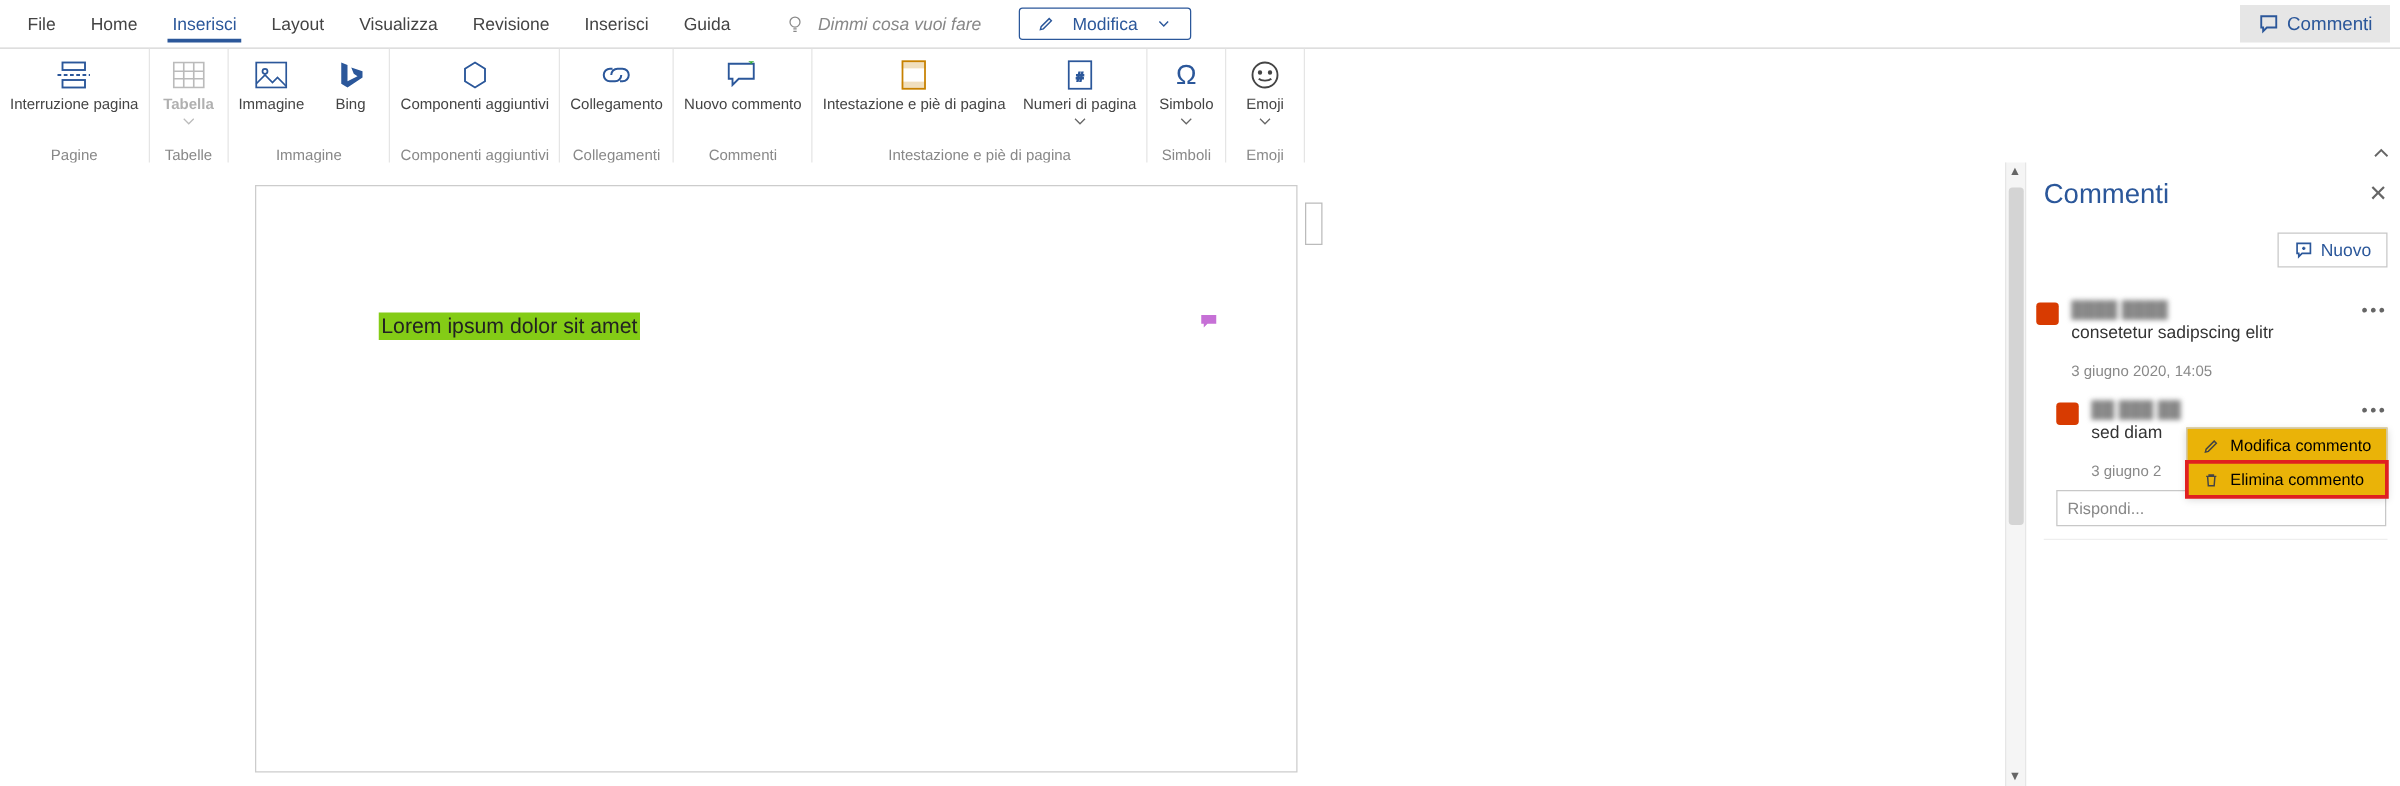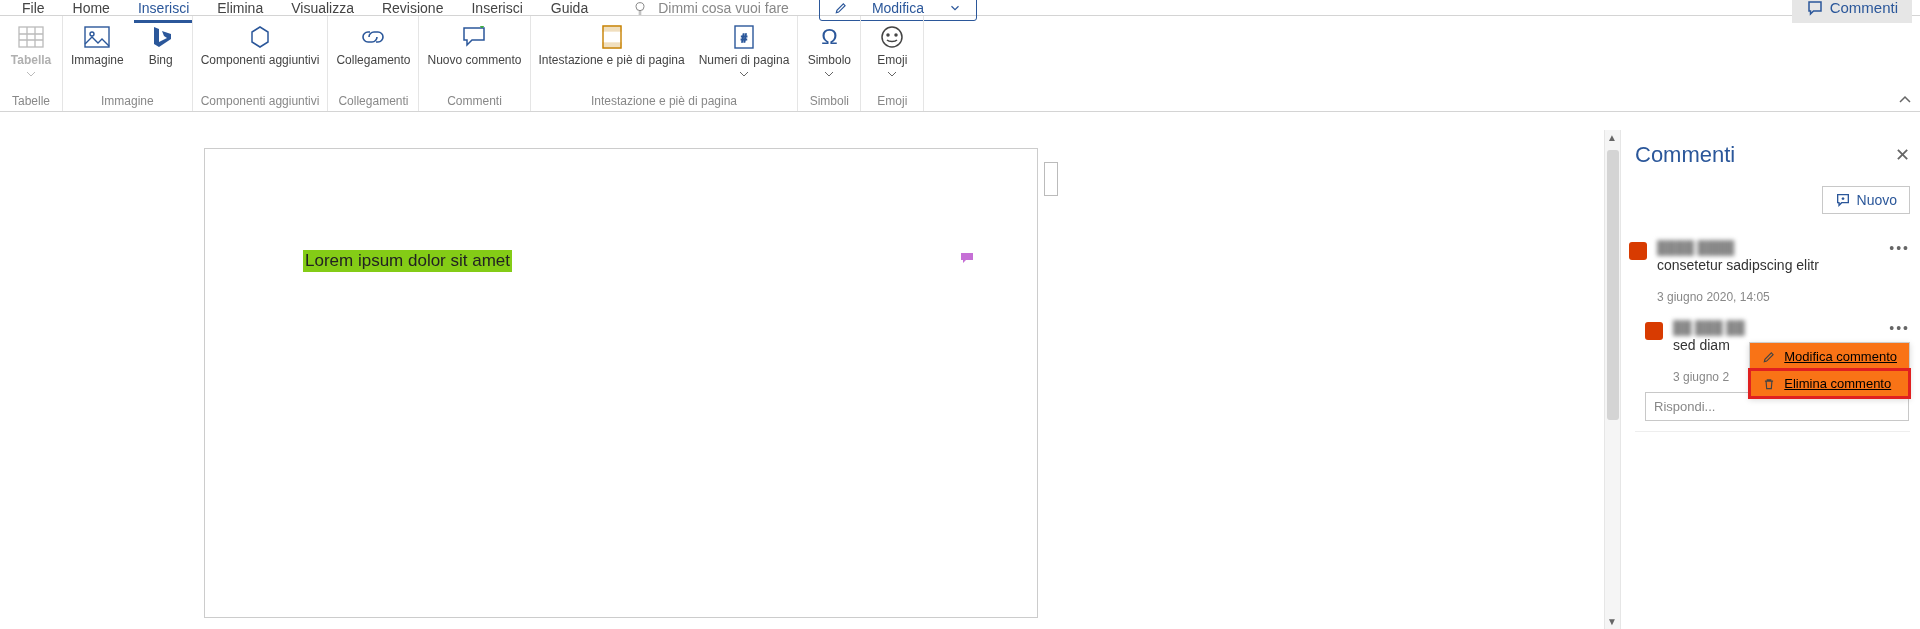--- a/index.html
+++ b/index.html
@@ -1,26 +1,26 @@
 <!DOCTYPE html>
 <html><head>
 <meta charset="utf-8">
 <style>
   * { box-sizing: border-box; margin: 0; padding: 0; font-family: "Segoe UI", Arial, sans-serif; }
   body { width: 1920px; height: 629px; background: #fff; overflow: hidden; position: relative; }
 
   
-  .tabrow { height: 16px; display: flex; align-items: center; border-bottom: 1px solid #d4d4d4; padding: 0 8px; font-size: 14px; color: #444; }
+  .tabrow { height: 39px; display: flex; align-items: center; border-bottom: 1px solid #d4d4d4; padding: 0 8px; font-size: 14px; color: #444; }
   .tabrow .tab { padding: 6px 14px; cursor: pointer; position: relative; }
   .tabrow .tab.active { color: #2b579a; }
   .tabrow .tab.active::after { content:""; position:absolute; left:10px; right:10px; bottom:-1px; height:3px; background:#2b579a; }
   .tabrow .spacer { flex:1; }
-  .tellme { display:flex; align-items:center; gap:10px; color:#888; font-size:14px; }
+  .tellme { display:flex; align-items:center; gap:10px; color:#888; font-size:14px;font-style:italic; }
   .tellme svg { width:16px; height:16px; }
-  .edit-btn { border:1px solid #2b579a; color:#2b579a; padding:4px 14px; border-radius:3px; display:flex; align-items:center; gap:24px; margin-left:30px; font-size:14px; cursor:pointer;}
+  .edit-btn { border:1px solid #2b579a; color:#2b579a; padding:4px 14px; border-radius:3px; display:flex; align-items:center; gap:14px; margin-left:30px; font-size:14px; cursor:pointer;}
   .edit-btn svg { width:14px; height:14px; }
   .comments-btn { background:#e6e6e6; color:#2b579a; padding:6px 14px; display:flex; align-items:center; gap:6px; font-size:15px; margin-left:auto; cursor:pointer;}
   .comments-btn svg{width:18px;height:18px;}
 
   
   .ribbon { height: 96px; display:flex; border-bottom:1px solid #d4d4d4; font-size:12px; color:#444; position:relative;}
   .rgroup { display:flex; flex-direction:column; align-items:center; padding:2px 8px 0 8px; border-right:1px solid #e5e5e5; }
   .rgroup:last-of-type { border-right:none;}
   .rgroup .items { display:flex; gap:14px; align-items:flex-start; padding-top:4px; }
   .ritem { display:flex; flex-direction:column; align-items:center; gap:2px; cursor:pointer; min-width:46px; text-align:center; line-height:1.15;}
@@ -50,34 +50,34 @@
   .newc svg{width:16px;height:16px;}
 
   .thread { margin-top:26px; border-bottom:1px solid #eee; padding-bottom:10px; position:relative;}
   .cmt { position:relative; padding-left:22px; margin-bottom:6px;}
   .cmt .av { position:absolute; left:-6px; top:2px; width:18px; height:18px; background:#d83b01; border-radius:3px;}
   .cmt .author { font-size:13px; color:#888; filter:blur(2px);}  
   .cmt .body { font-size:14px; color:#333; margin-top:2px;}
   .cmt .ts { font-size:12px; color:#888; margin-top:17px;}
   .cmt .more { position:absolute; right:0; top:0; cursor:pointer; color:#666; font-size:14px; letter-spacing:2px;}
   .cmt.reply { margin-left:16px; margin-top:16px;}
-  .popup { position:absolute; right:0; top:22px; background:#f97316; border:1px solid #ccc; box-shadow:0 2px 6px rgba(0,0,0,.15); font-size:13px;text-decoration:underline; }
+  .popup { position:absolute; right:0; top:22px; background:#eab308; border:1px solid #ccc; box-shadow:0 2px 6px rgba(0,0,0,.15); font-size:13px; }
   .popup .row { display:flex; align-items:center; gap:8px; padding:6px 12px; cursor:pointer;}
   .popup .row svg{width:14px;height:14px;}
   .popup .row.highlight { outline:3px solid #e02020; outline-offset:-1px; }
   .reply-box { width:96%; margin:8px 0 0 10px; border:1px solid #c8c8c8; padding:6px 8px; font-size:13px; color:#888; cursor:text;}
 </style>
 </head>
 <body>
 
 <div class="tabrow">
   <div class="tab">File</div>
   <div class="tab">Home</div>
   <div class="tab active">Inserisci</div>
-  <div class="tab">Elimina</div>
+  <div class="tab">Layout</div>
   <div class="tab">Visualizza</div>
   <div class="tab">Revisione</div>
   <div class="tab">Inserisci</div>
   <div class="tab">Guida</div>
   <div style="width:30px"></div>
   <div class="tellme">
     <svg viewBox="0 0 24 24" fill="none" stroke="#888" stroke-width="1.5">
         <circle cx="12" cy="10" r="6"></circle>
         <path d="M10 18h4M10 21h4"></path>
       </svg>
@@ -96,20 +96,35 @@
   <div class="comments-btn">
     <svg viewBox="0 0 24 24" fill="none" stroke="#2b579a" stroke-width="2">
         <path d="M4 4h16v12H10l-4 4v-4H4z"></path>
       </svg>
     <span>Commenti</span>
   </div>
 </div>
 
 <div class="ribbon">
 
+  <div class="rgroup">
+    <div class="items">
+      <div class="ritem">
+        <div class="ico">
+            <svg width="30" height="24" viewBox="0 0 30 24" fill="none" stroke="#2b579a" stroke-width="1.5">
+              <rect x="6" y="2" width="18" height="6"></rect>
+              <rect x="6" y="16" width="18" height="6"></rect>
+              <path d="M2 12h26" stroke-dasharray="3 2"></path>
+            </svg>
+          </div>
+        <span>Interruzione pagina</span>
+      </div>
+    </div>
+    <div class="glabel">Pagine</div>
+  </div>
 
   <div class="rgroup">
     <div class="items">
       <div class="ritem disabled">
         <div class="ico">
             <svg width="26" height="22" viewBox="0 0 26 22" fill="none" stroke="#bbb" stroke-width="1.3">
               <rect x="1" y="1" width="24" height="20"></rect>
               <path d="M1 8h24M1 14h24M9 1v20M17 1v20"></path>
             </svg>
           </div>

